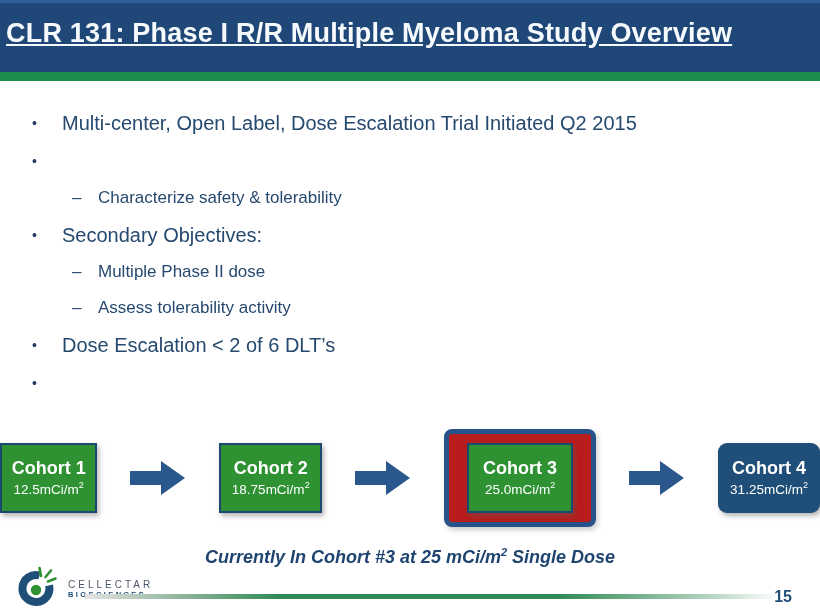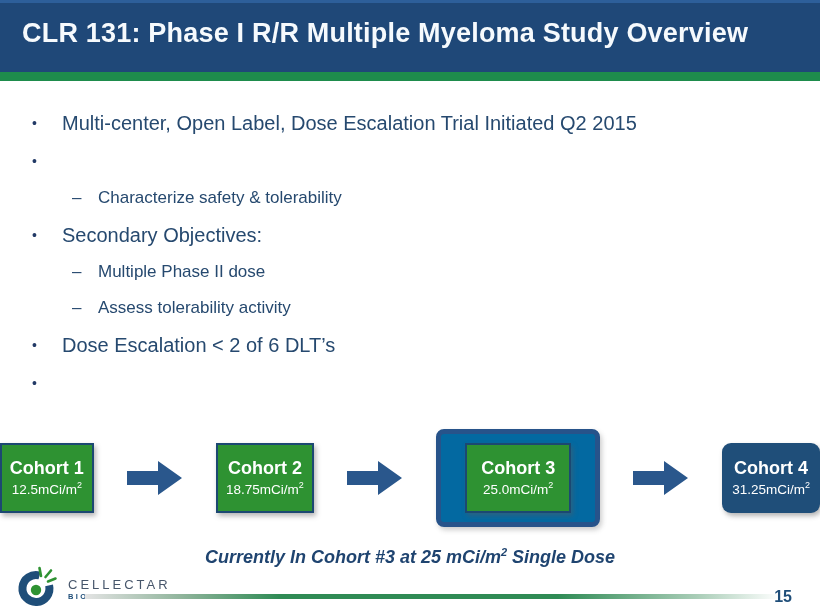--- a/index.html
+++ b/index.html
@@ -6,22 +6,22 @@
   .slide{
     position:relative;width:820px;height:615px;background:#ffffff;overflow:hidden;
     font-family:"Liberation Sans",sans-serif;
   }
   
   .titlebar{
     position:absolute;left:0;top:0;width:820px;height:72px;
     background:#1F4878;border-top:3px solid #2d5f9a;box-sizing:border-box;
   }
   .title{
-    position:absolute;left:22px;top:0;height:60px;display:flex;align-items:center;
-    color:#f6fafd;font-size:27px;font-weight:bold;letter-spacing:0.2px;white-space:nowrap;
+    position:absolute;left:6px;top:0;height:60px;display:flex;align-items:center;
+    color:#f6fafd;font-size:27px;font-weight:bold;letter-spacing:0.2px;white-space:nowrap;text-decoration:underline;
   }
   .stripe{position:absolute;left:0;top:72px;width:820px;height:9px;background:#1E8C4C;}
   
   .bullets{position:absolute;left:28px;top:104px;width:770px;color:#26496F;}
   .brow{display:flex;align-items:center;}
   .lvl1{height:38px;font-size:20px;}
   .lvl2{height:36px;font-size:17px;padding-left:44px;}
   .marker1{display:inline-block;width:34px;font-size:14px;padding-left:4px;box-sizing:border-box;color:#223a66;}
   .marker2{display:inline-block;width:26px;font-size:17px;color:#26496F;}
   
@@ -34,34 +34,34 @@
     justify-content:center;align-items:center;color:#fff;
     box-shadow:2px 3px 5px rgba(90,90,90,.45);
   }
   .cbox.green{background:#2E9232;border:2px solid #1C4872;}
   .cbox.navy{background:#1F4E79;border:0;border-radius:9px;}
   .w1{width:114px;} .w2{width:120px;} .w3{width:106px;} .w4{width:120px;}
   .cname{font-size:18px;font-weight:bold;line-height:1.2;}
   .cdose{font-size:13.5px;line-height:1.2;}
   .cdose sup{font-size:9px;}
   .hl{
-    border:5px solid #27538A;border-radius:8px;background:#0369a1;
-    padding:9px 24px;box-shadow:2px 3px 5px rgba(90,90,90,.3);
+    border:5px solid #27538A;border-radius:8px;background:#b91c1c;
+    padding:9px 18px;box-shadow:2px 3px 5px rgba(90,90,90,.3);
   }
   .arrow{flex:0 0 auto;margin:0 1px;display:block;}
   
   .note{
     position:absolute;left:0;top:546px;width:820px;text-align:center;
     font-size:18px;font-weight:bold;font-style:italic;color:#1F4470;
   }
   .note sup{font-size:11px;}
   
   .logo{position:absolute;left:14px;top:564px;display:flex;align-items:center;}
   .logotext{margin-left:4px;margin-top:6px;}
-  .logoname{font-size:13px;letter-spacing:3px;color:#47566B;line-height:1.1;}
+  .logoname{font-size:10px;letter-spacing:3px;color:#47566B;line-height:1.1;}
   .logosub{font-size:7.5px;letter-spacing:2.4px;color:#1F4E79;font-weight:bold;line-height:1.4;}
   .footline{
     position:absolute;left:85px;top:594px;width:695px;height:5px;
     background:linear-gradient(90deg,#e3e3e3 0%,#8fb49b 14%,#2F8B55 28%,#2F8B55 68%,#a9cdb7 88%,#ffffff 100%);
   }
   .pagenum{
     position:absolute;right:28px;top:588px;font-size:16px;font-weight:bold;color:#1F4E79;
   }
 </style>
 </head>

